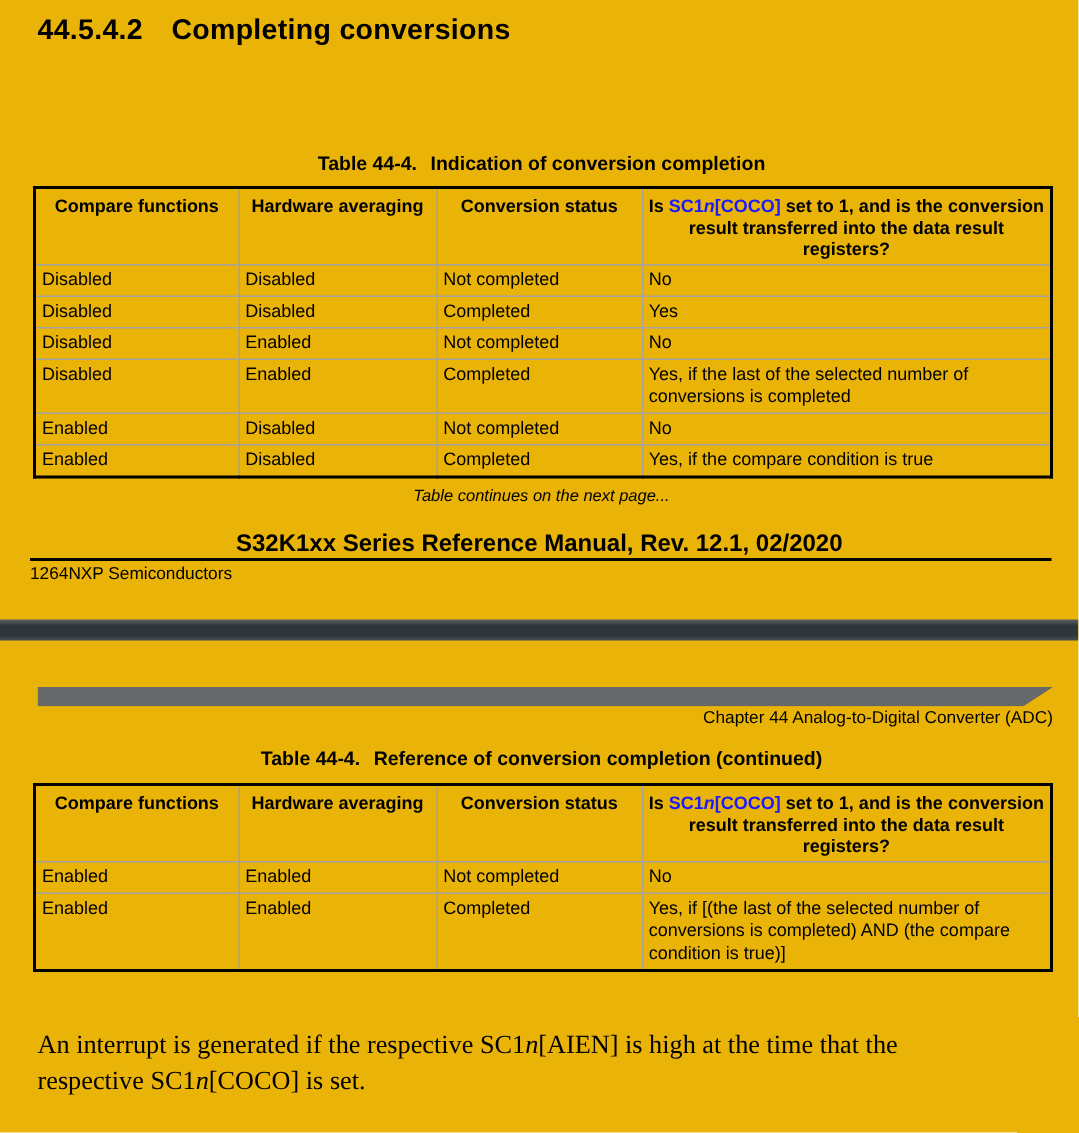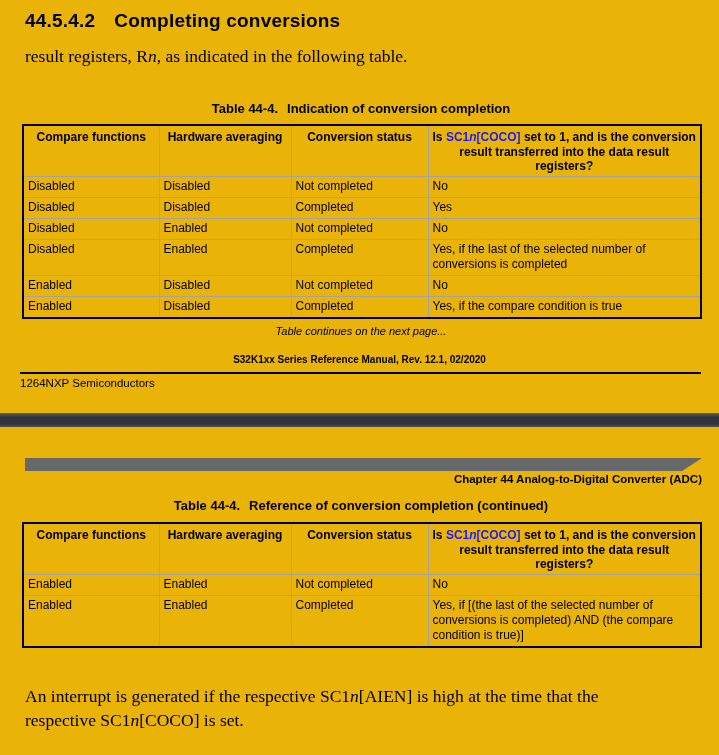--- a/index.html
+++ b/index.html
@@ -40,21 +40,21 @@
   table.dtable td{
     padding:2px 4px 3px 4px;line-height:15px;height:15px;text-align:left;
   }
   .link{color:var(--link-blue,#1a1aff);}
   .continues-note{
     position:absolute;left:22px;width:678px;text-align:center;
     font-size:11px;font-style:italic;
   }
   .footer-title{
     position:absolute;left:0;width:719px;text-align:center;
-    font-size:10px;font-weight:bold;
+    font-size:16px;font-weight:bold;
   }
   .footer-rule{
     position:absolute;left:20px;width:681px;height:2px;background:#000;
   }
   .footer-row{
     position:absolute;left:20px;top:377px;width:681px;
     font-size:11.5px;display:flex;
   }
   
   .page-gap-band{
@@ -62,35 +62,34 @@
     background:linear-gradient(180deg,#5a6063 0%,var(--band-dark,#2f3538) 30%,var(--band-dark,#2f3538) 75%,#484e51 100%);
   }
   
   .chapter-bar{
     position:absolute;left:25px;top:458px;width:677px;height:13px;
     background:var(--bar-gray,#666869);
     -webkit-clip-path:polygon(0 0,100% 0,calc(100% - 20px) 100%,0 100%);
     clip-path:polygon(0 0,100% 0,calc(100% - 20px) 100%,0 100%);
   }
   .chapter-text{
-    position:absolute;right:17px;top:473px;font-size:11.5px;font-weight:bold;
+    position:absolute;right:17px;top:473px;font-size:11.5px;font-weight:normal;
     white-space:nowrap;
   }
 </style>
 </head>
 <body>
 
 <div id="screen">
 
   <div class="section-heading">
     <span class="num">44.5.4.2</span><span>Completing conversions</span>
   </div>
 
   <div class="body-para" style="top:44px;">
-    <div class="pline"><span>result registers, R</span><span class="it">n</span><span>, as indicated in the following table.</span></div>
   </div>
 
   <div class="tbl-caption" style="top:101px;text-align:center;">
     <span class="cap-label">Table 44-4.</span><span>Indication of conversion completion</span>
   </div>
 
   <table class="dtable" style="top:124px;">
     <colgroup>
         <col style="width:136px">
         <col style="width:132px">

